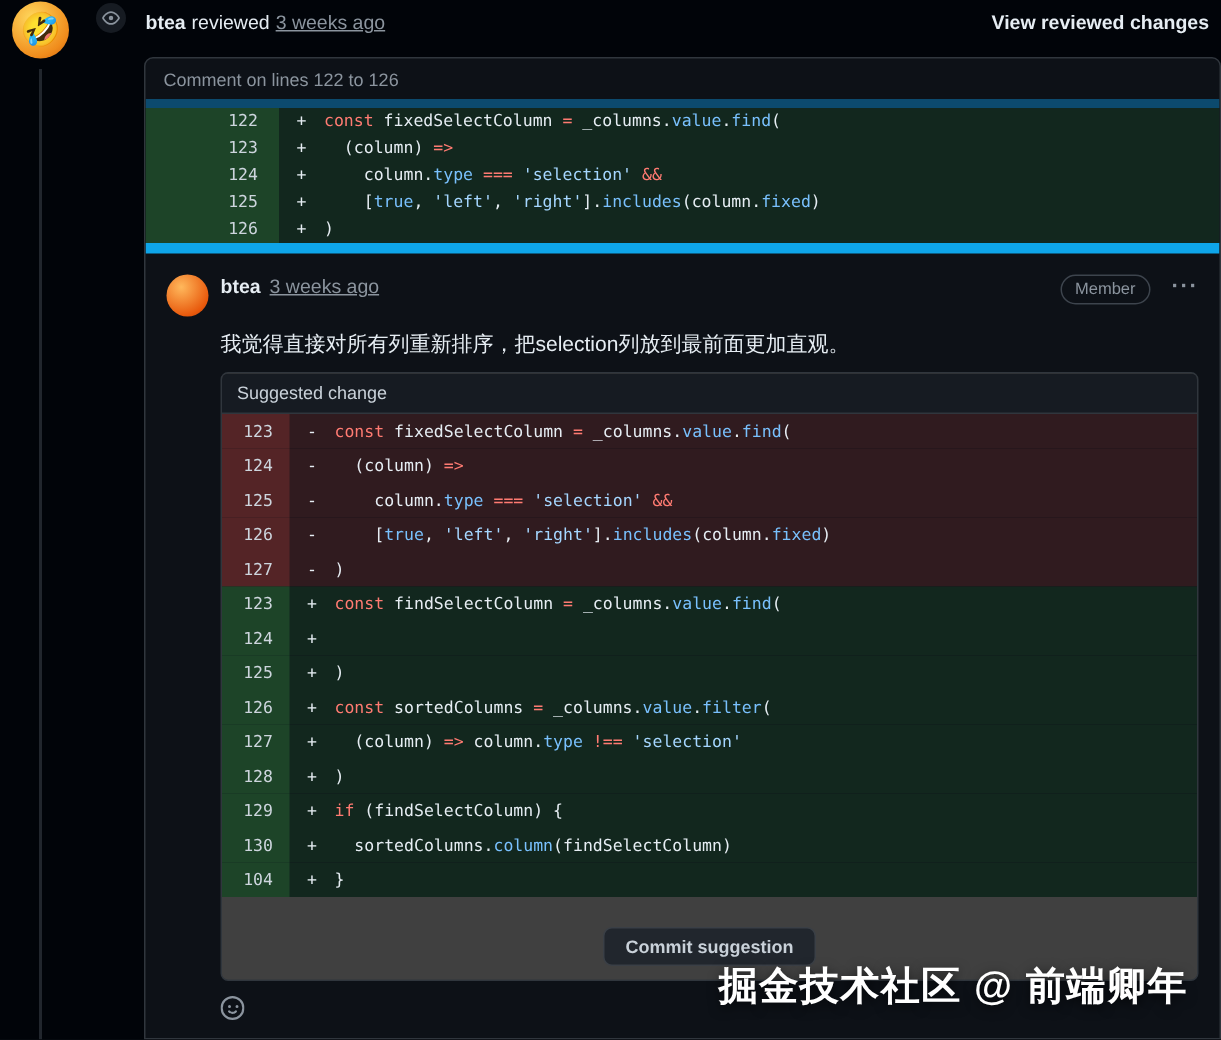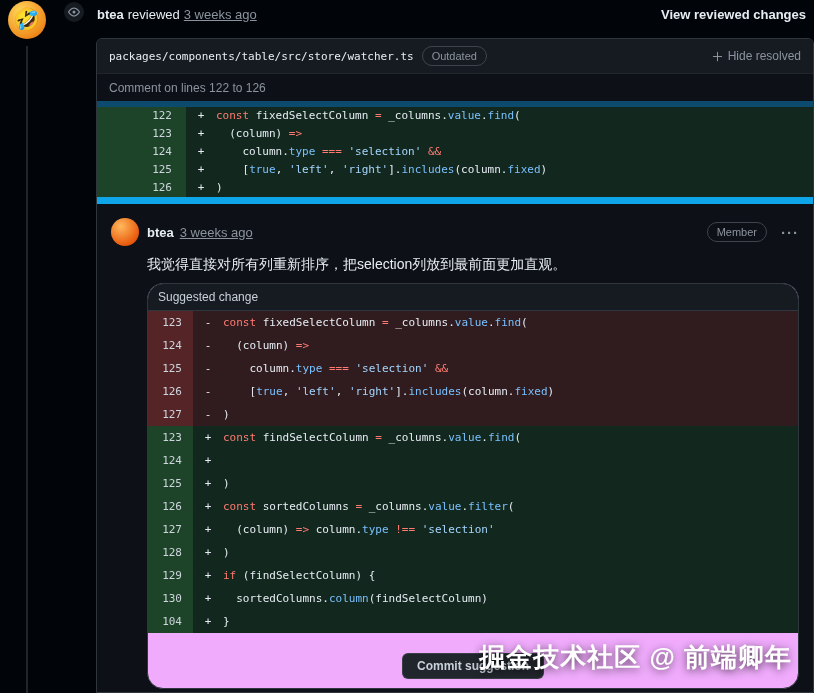--- a/index.html
+++ b/index.html
@@ -48,31 +48,31 @@
   .add .ln{background:var(--added-gutter-bg,#1d4428)}
   .del{background:var(--deleted-line-bg,#301b1f)}
   .del .ln{background:var(--deleted-gutter-bg,#542426)}
   .tok-kw{color:var(--tok-kw,#ff7b72)}
   .tok-str{color:var(--tok-str,#a5d6ff)}
   .tok-prop{color:var(--tok-prop,#79c0fd)}
   .tok-const{color:var(--tok-const,#79c0fd)}
   .top-diff{border-bottom:7px solid #0ea5e9}
 
   .comment-section{padding:14px 14px 0}
-  .comment-head{display:flex;align-items:center}
+  .comment-head{display:flex;align-items:flex-start}
   .small-avatar{width:28px;height:28px;border-radius:50%;flex:none;margin-right:8px;
     background:radial-gradient(circle at 35% 30%,#ffb85c,#e8590c 72%,#b13a08)}
   .comment-meta{font-size:13px;white-space:nowrap}
   .comment-meta .author{font-weight:700;color:#e6edf3;margin-right:6px}
   .comment-meta .time{color:#8b949e;text-decoration:underline}
   .kebab{color:#8b949e;font-size:15px;font-weight:700;margin-left:14px;letter-spacing:1px;background:none;border:none;line-height:1}
 
   .comment-body{margin:9px 0 0 36px;font-size:14px;color:#e6edf3;line-height:1.35}
 
-  .suggestion{margin:9px 0 0 36px;border:1px solid #30363d;border-radius:16px;overflow:hidden;background:#f0abfc}
+  .suggestion{margin:9px 0 0 36px;border:1px solid #30363d;border-radius:5px;overflow:hidden;background:#404040}
   .suggestion-header{padding:6px 10px;font-size:12px;color:#c9d1d9;background:#161b22;border-bottom:1px solid #30363d}
   .suggestion-footer{display:flex;justify-content:center;padding:20px 8px 9px}
   .commit-btn{background:#21262d;border:1px solid rgba(240,246,252,0.12);border-radius:6px;
     color:#c9d1d9;font-size:12px;font-weight:600;padding:5px 14px}
 
   .reaction-row{margin-left:36px;padding:10px 0 12px}
   .smiley-btn{background:none;border:none;padding:0;display:inline-flex}
 
   .watermark{position:absolute;right:22px;bottom:18px;font-size:26px;font-weight:700;color:#ffffff;
     text-shadow:0 2px 8px rgba(0,0,0,.65);z-index:5;letter-spacing:1px;white-space:nowrap}
@@ -91,31 +91,20 @@
 </span>
 
 <div class="review-title">
   <a class="author">btea</a><span class="action">reviewed</span><a class="time">3 weeks ago</a>
 </div>
 
 <a class="view-changes">View reviewed changes</a>
 
 <div class="card">
 
-  <div class="file-header">
-    <a class="file-path">packages/components/table/src/store/watcher.ts</a>
-    <span class="pill">Outdated</span>
-    <span class="spacer"></span>
-    <button class="hide-resolved">
-      <svg width="11" height="11" viewBox="0 0 16 16" fill="#8b949e">
-        <path d="M7.25 2a.75.75 0 0 1 1.5 0v5.25H14a.75.75 0 0 1 0 1.5H8.75V14a.75.75 0 0 1-1.5 0V8.75H2a.75.75 0 0 1 0-1.5h5.25V2Z"></path>
-      </svg>
-      <span>Hide resolved</span>
-    </button>
-  </div>
 
   <div class="comment-range">Comment on lines 122 to 126</div>
 
   <div id="top-diff" class="diff top-diff">
       <div class="diff-row add">
         <span class="ln">122</span>
         <span class="sign">+</span>
         <span class="code"><span class="tok-kw">const</span> fixedSelectColumn <span class="tok-kw">=</span> _columns.<span class="tok-prop">value</span>.<span class="tok-prop">find</span>(</span>
       </div>
       <div class="diff-row add">

